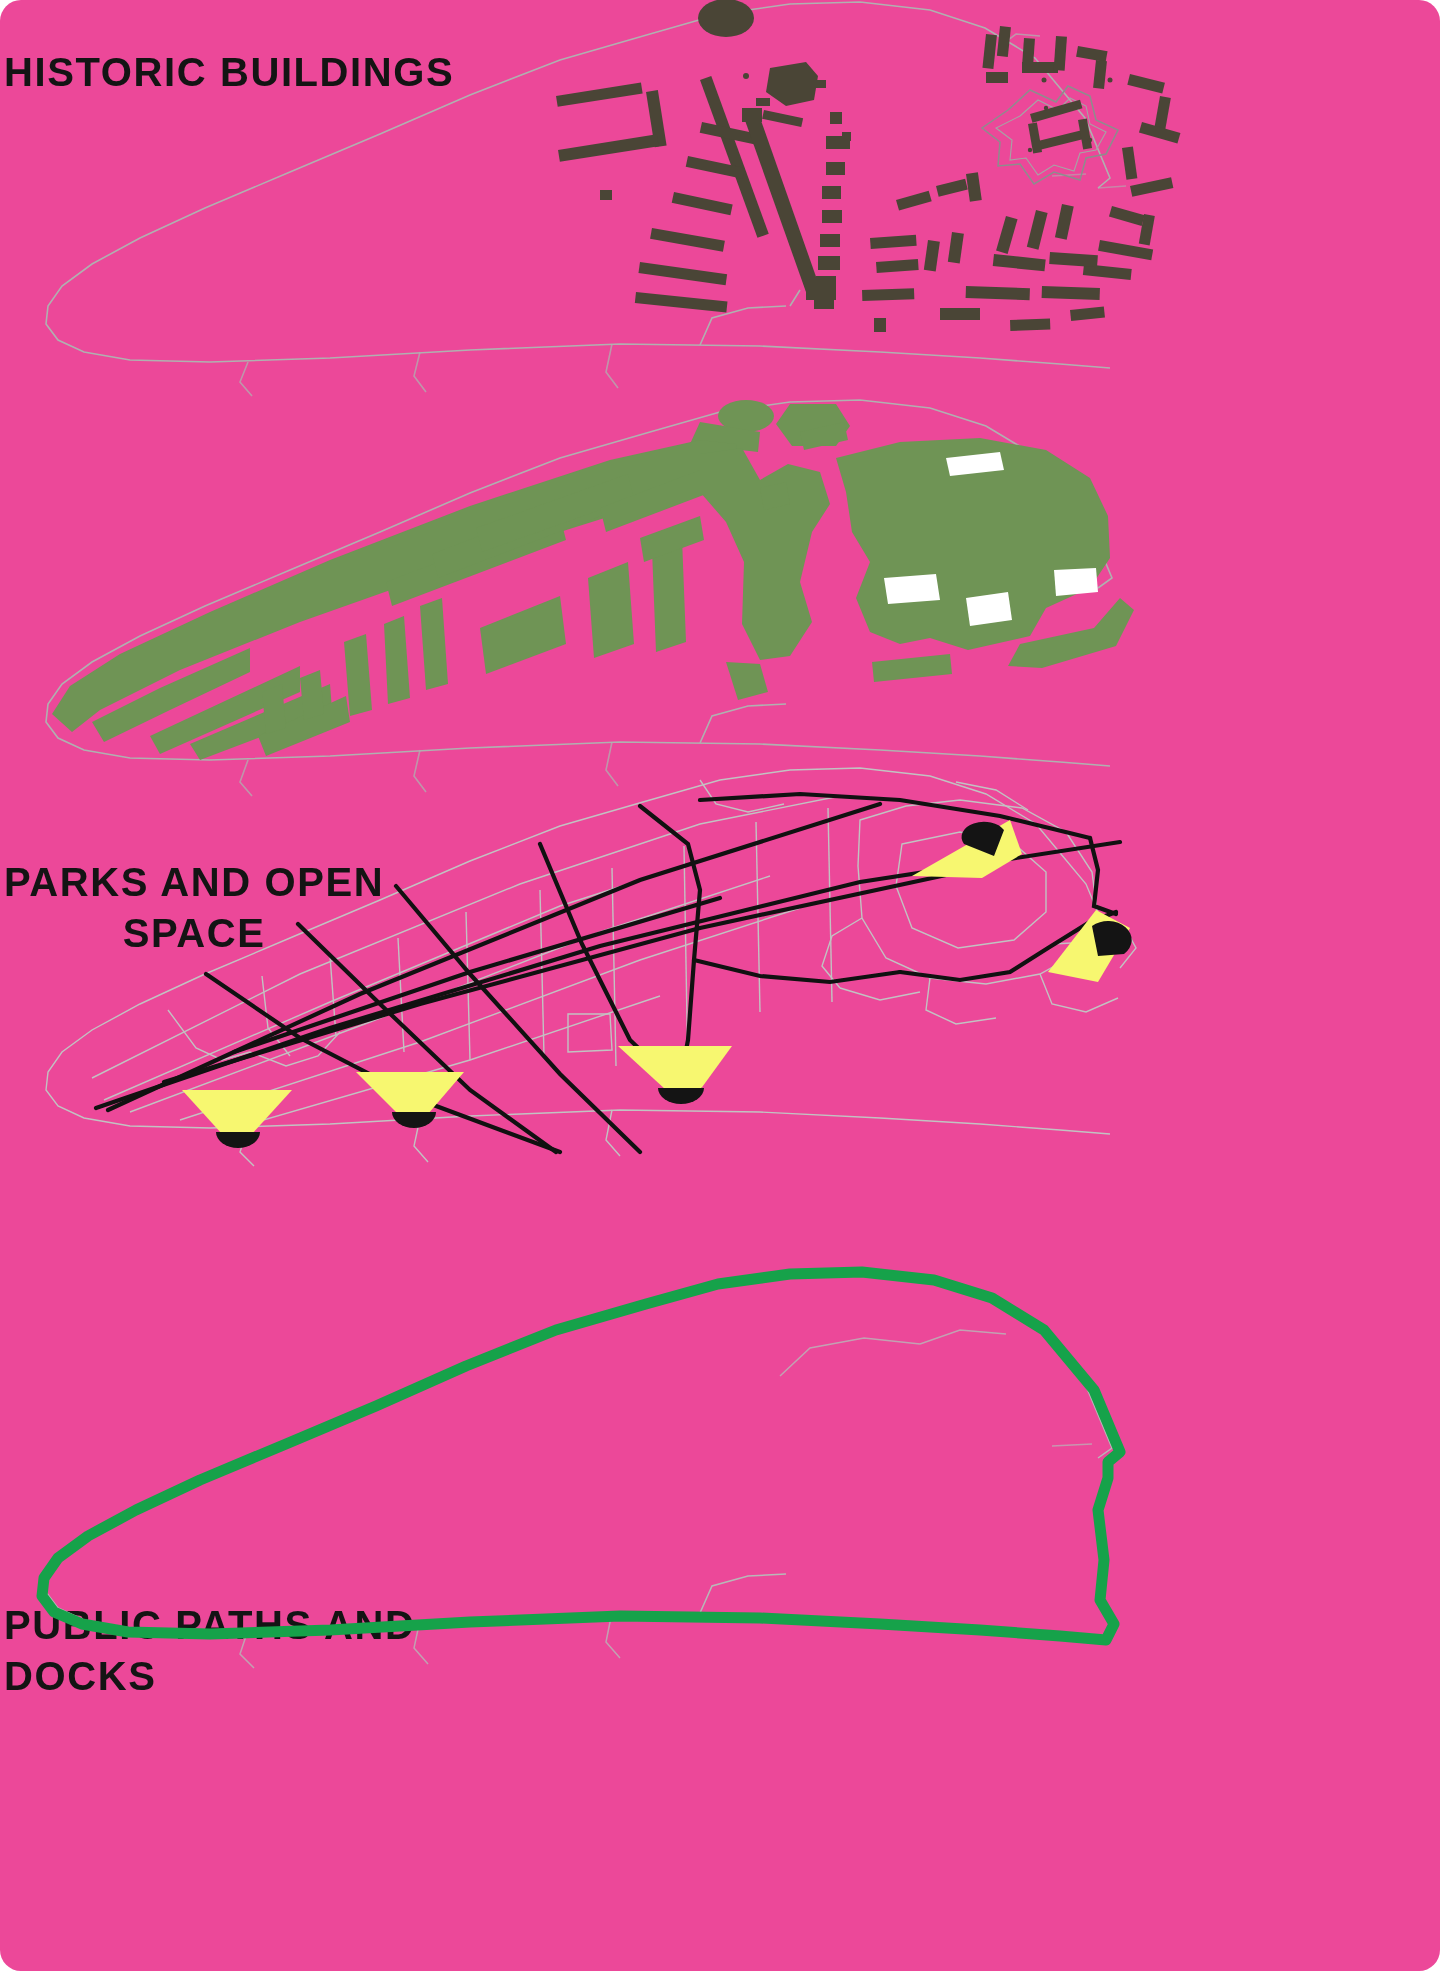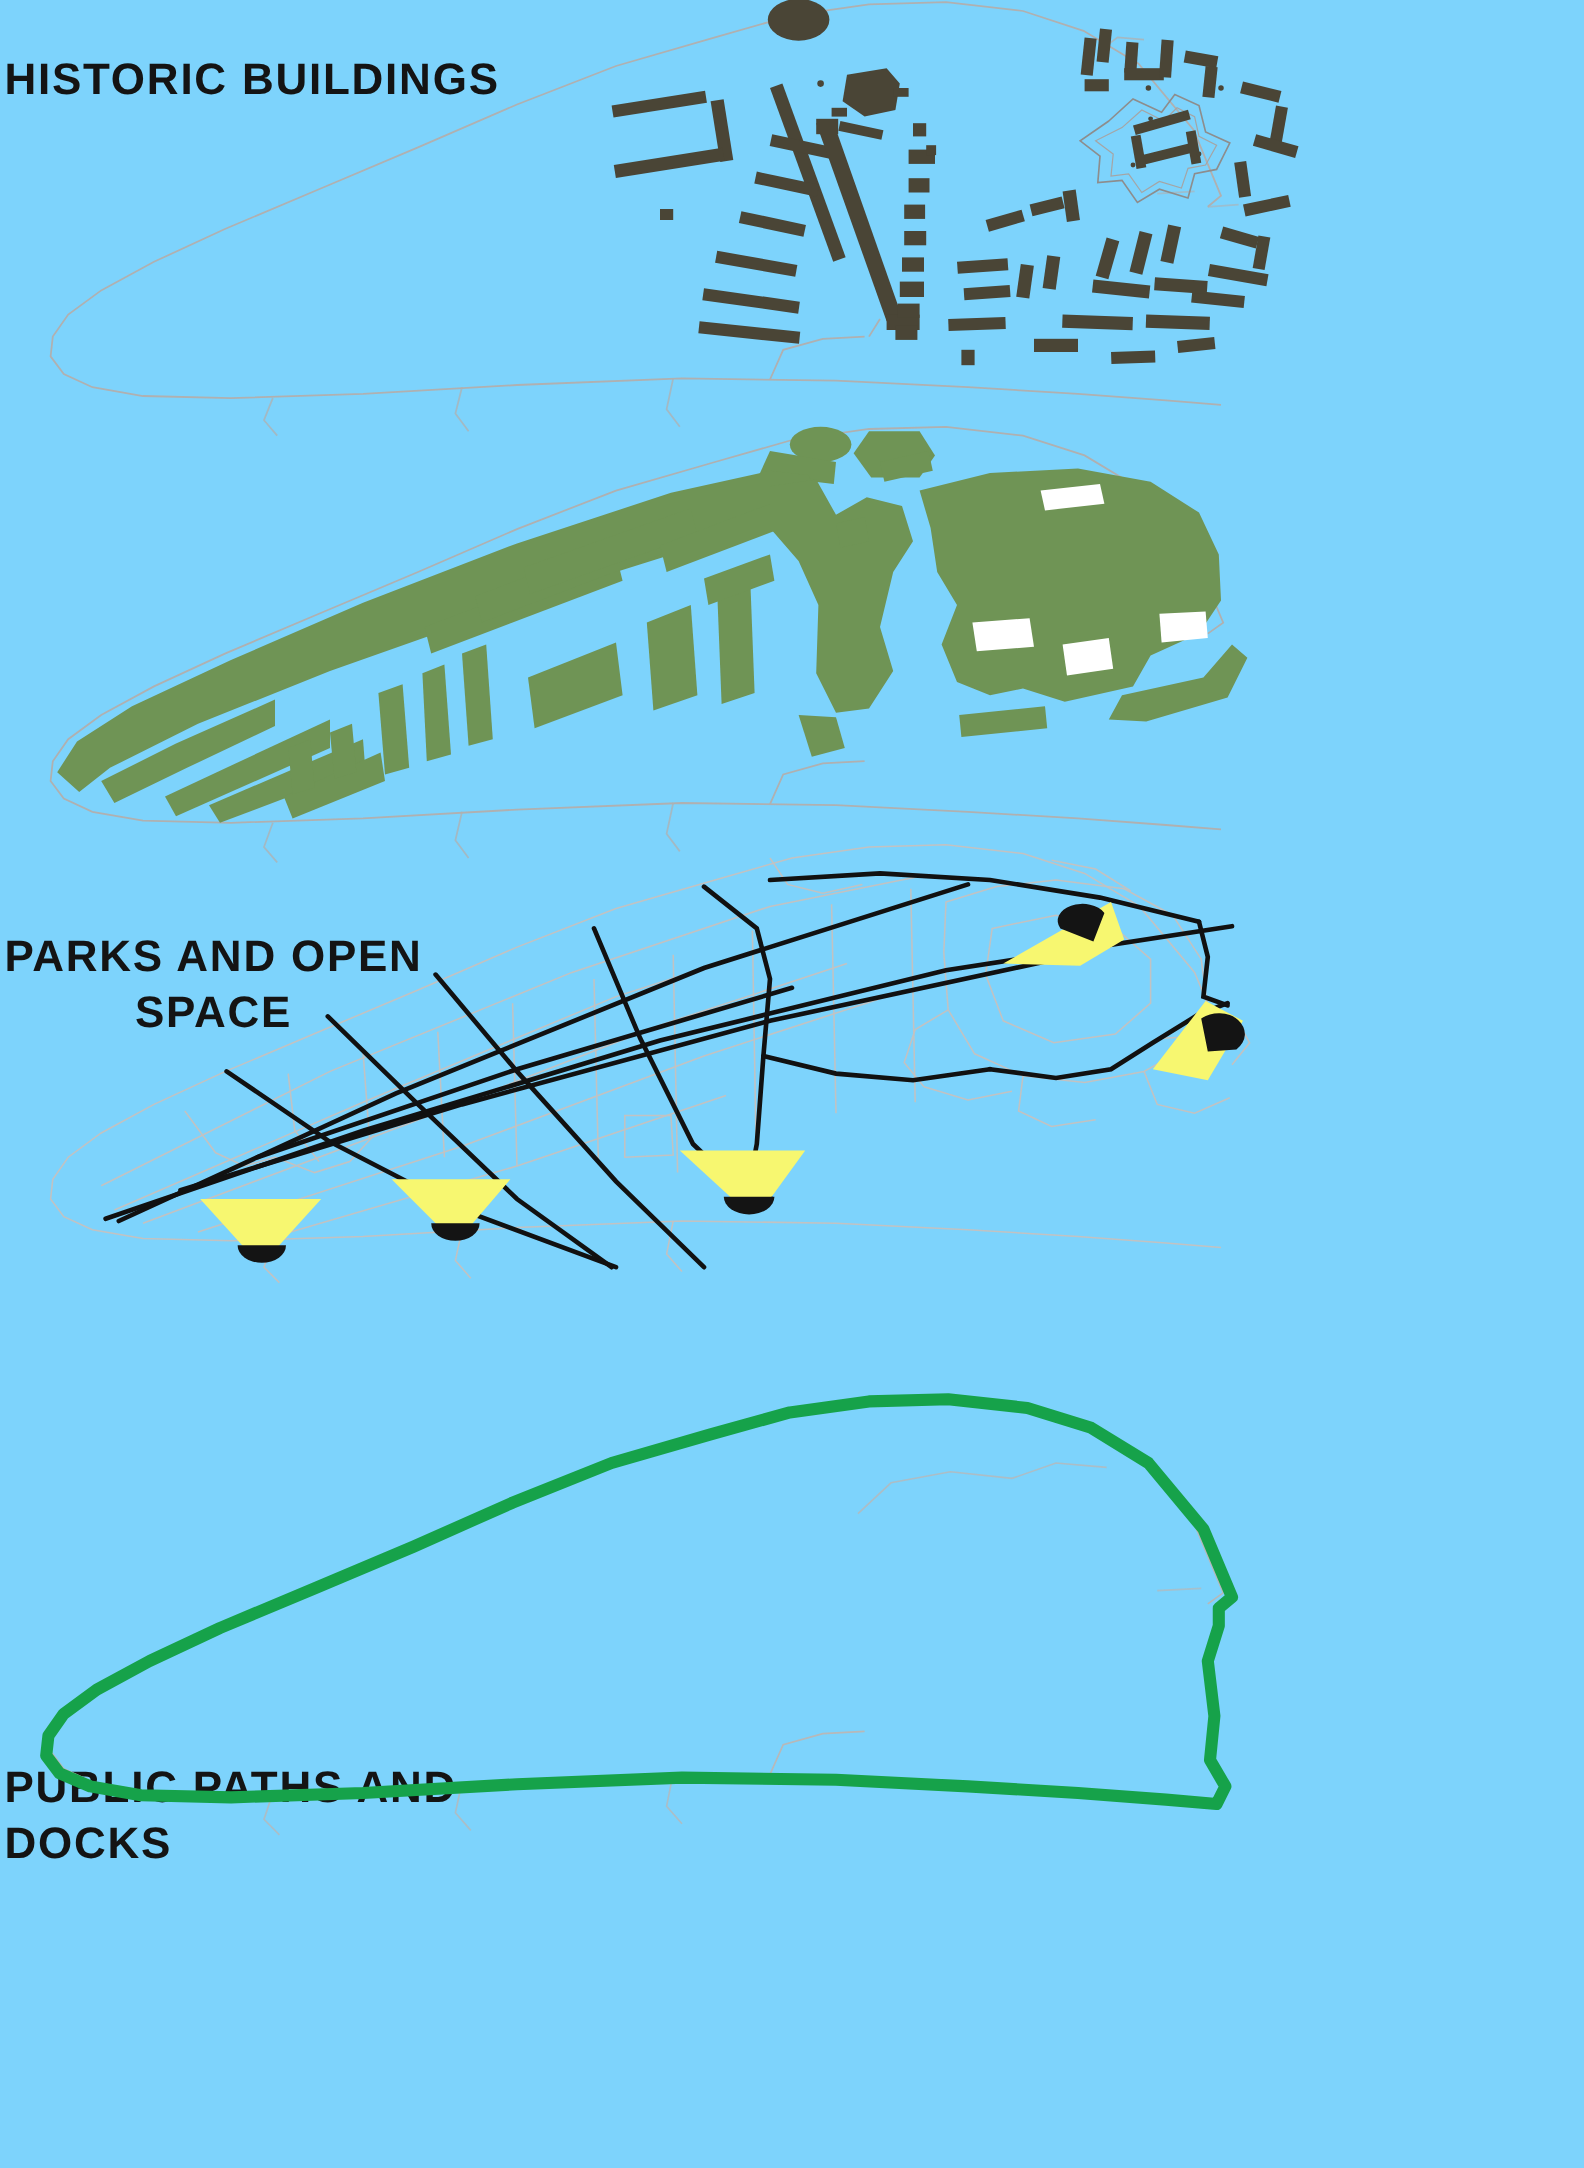--- a/index.html
+++ b/index.html
@@ -10,21 +10,22 @@
   body {
     width: 1440px;
     height: 1971px;
     position: relative;
     font-family: "Liberation Sans", sans-serif;
     overflow: hidden;
   }
   .sheet {
     position: absolute;
     inset: 0;
-    background: #7dd3fc;
+    background: #ec4899;
+    border-radius: 21px;
   }
   .panel {
     position: absolute;
     left: 0;
     width: 1440px;
   }
   .panel-label {
     position: absolute;
     font-family: "Liberation Sans", sans-serif;
     font-weight: 700;
@@ -36,21 +37,21 @@
     text-transform: uppercase;
   }
   .map-svg {
     position: absolute;
     left: 0;
     top: 0;
     width: 1440px;
     display: block;
   }
   #p1 { top: 0; height: 400px; }
-  #p2 { top: 380px; height: 420px; text-align: center; }
+  #p2 { top: 392px; height: 420px; text-align: center; }
   #p3 { top: 760px; height: 420px; }
   #p4 { top: 1130px; height: 560px; }
 
   #lbl1 { left: 4px;  top: 47px; }
   #lbl2 { left: 4px;  top: 465px; }
   #lbl3 { left: 4px;  top: 840px; }
 </style>
 </head>
 <body>
 

